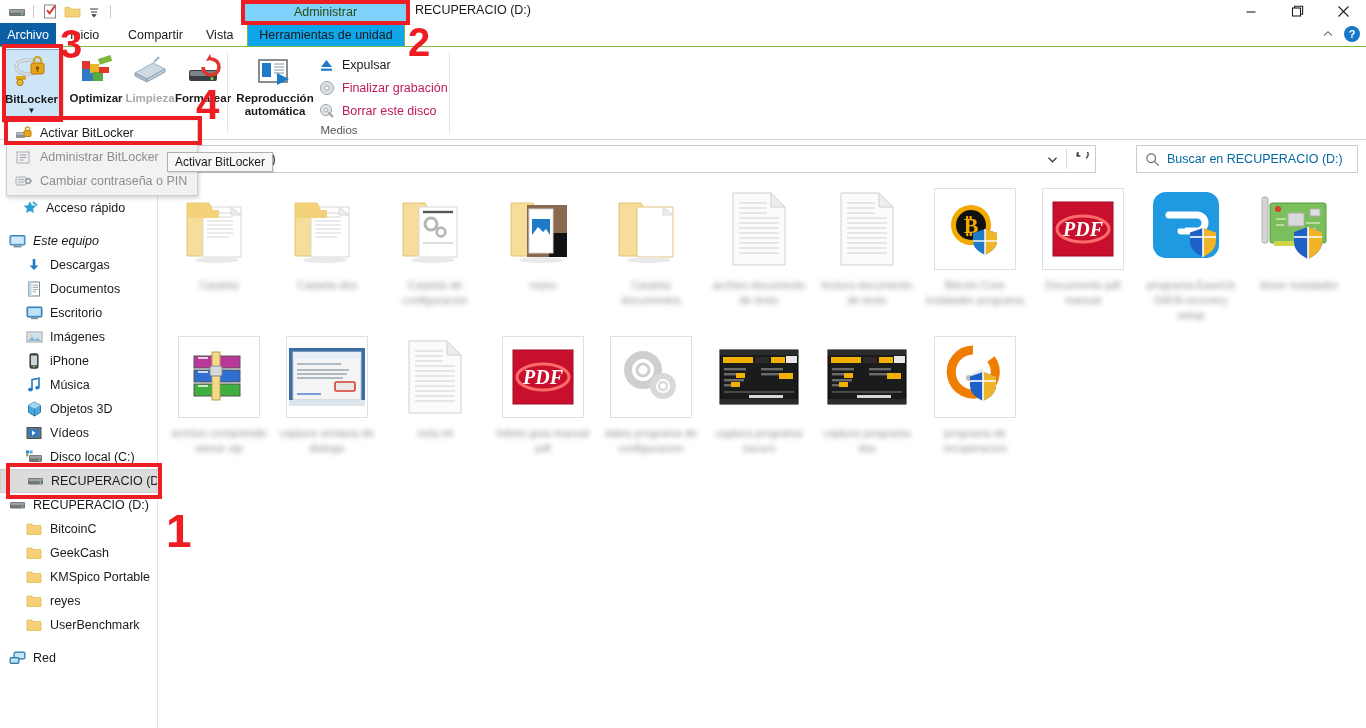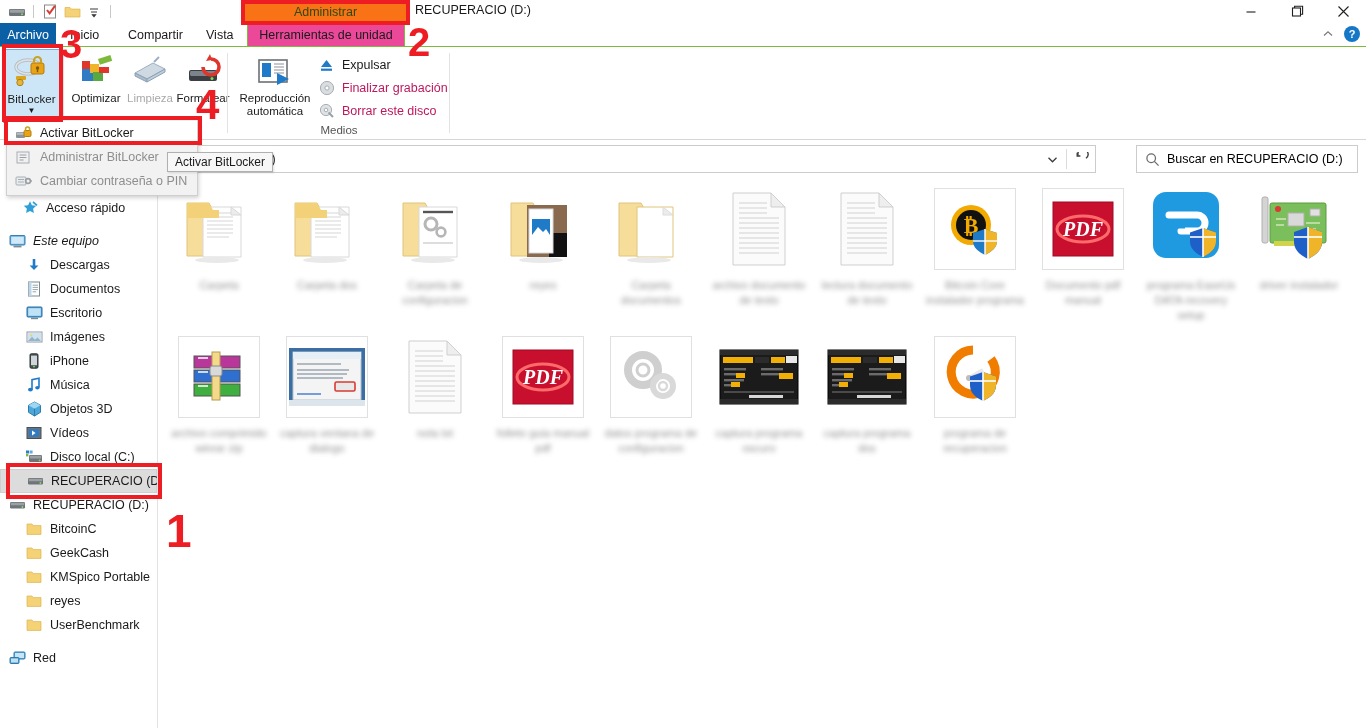--- a/index.html
+++ b/index.html
@@ -24,21 +24,21 @@
     position: absolute; left: 415px; top: 3px;
     font-size: 12.5px; color: #1a1a1a; white-space: nowrap;
   }
   .wincontrols { position: absolute; right: 0px; top: 0px; display: flex; height: 23px; }
   .wc { width: 46px; height: 23px; display: flex; align-items: center; justify-content: center; }
   .wc svg { display: block; }
 
   
   .ctx-tab-header {
     position: absolute; left: 244px; top: 2px; width: 163px; height: 20px;
-    background: #f97316;
+    background: #7dd3fc;
     display: flex; align-items: center; justify-content: center;
     font-size: 12.5px; color: #2b4a10;
   }
   .ctx-green-line {
     position: absolute; left: 244px; top: 22px; width: 163px; height: 2px; background: #7dba3b;
   }
 
   
   .tabstrip {
     position: absolute; left: 0; top: 23px; width: 1366px; height: 24px;
@@ -48,21 +48,21 @@
     position: absolute; top: 0; height: 24px; display: flex; align-items: center;
     justify-content: center; font-size: 12.5px; color: #1a1a1a; white-space: nowrap;
     padding: 0 10px;
   }
   .tab.file { background: #0b5fa5; color: #ffffff; left: 0px; width: 56px; }
   .tab.t-inicio { left: 60px; }
   .tab.t-comp { left: 118px; }
   .tab.t-vista { left: 196px; }
   .tab.t-herr {
     left: 247px; width: 158px;
-    background: #ec4899; color: #1a1a1a;
+    background: #0ea5e9; color: #1a1a1a;
     border-left: 1px solid #7dba3b; border-right: 1px solid #7dba3b;
   }
   .tabstrip-underline {
     position: absolute; left: 0; top: 46px; width: 1366px; height: 1px; background: #7dba3b;
   }
   .ribbon-help {
     position: absolute; right: 6px; top: 26px; display: flex; align-items: center; gap: 9px;
   }
   .chev-up { width: 14px; height: 14px; }
   .help-circle {
@@ -79,21 +79,21 @@
   .rb-group { position: absolute; top: 0; height: 92px; }
   .grp-sep { position: absolute; top: 6px; width: 1px; height: 80px; background: #e2e2e2; }
   .grp-label {
     position: absolute; bottom: 3px; width: 100%; text-align: center;
     font-size: 11.5px; color: #555;
   }
 
   .bigbtn {
     position: absolute; top: 2px; width: 58px; height: 74px;
     display: flex; flex-direction: column; align-items: center; justify-content: flex-start;
-    font-size: 11.5px; color: #1a1a1a; text-align: center; line-height: 1.15;
+    font-size: 11.5px; color: #1a1a1a; text-align: center; line-height: 1.15; font-weight: bold;
   }
   .bigbtn .ico { height: 40px; display: flex; align-items: flex-end; justify-content: center; }
   .bigbtn .lbl { margin-top: 3px; }
   .bigbtn.disabled { color: #a9a9a9; }
   .bigbtn.sel {
     background: #cde6f7; border: 1px solid #7ab0d8;
   }
   .caret-dn { font-size: 8px; line-height: 8px; margin-top: 1px; }
 
   .smallcmd {
@@ -139,21 +139,21 @@
   .path-icon { width: 26px; display: flex; align-items: center; justify-content: center; }
   .path-text { font-size: 12.5px; color: #1a1a1a; }
   .path-right { margin-left: auto; display: flex; align-items: center; height: 100%; }
   .path-btn { width: 28px; height: 100%; display: flex; align-items: center; justify-content: center; }
   .path-divider { width: 1px; height: 20px; background: #dcdcdc; }
   .search-box {
     position: absolute; left: 1136px; top: 145px; width: 222px; height: 28px;
     border: 1px solid #cccccc; background: #fff; display: flex; align-items: center;
   }
   .search-icon-w { width: 30px; display: flex; align-items: center; justify-content: center; }
-  .search-ph { font-size: 12.5px; color: #000000; }
+  .search-ph { font-size: 12.5px; color: #0369a1; }
 
   
   .nav-pane {
     position: absolute; left: 0; top: 178px; width: 158px; height: 550px;
     background: #ffffff; border-right: 1px solid #e2e2e2;
     overflow: hidden;
   }
   .nav-item {
     height: 24px; display: flex; align-items: center; gap: 7px;
     font-size: 12.5px; color: #1a1a1a; white-space: nowrap;

